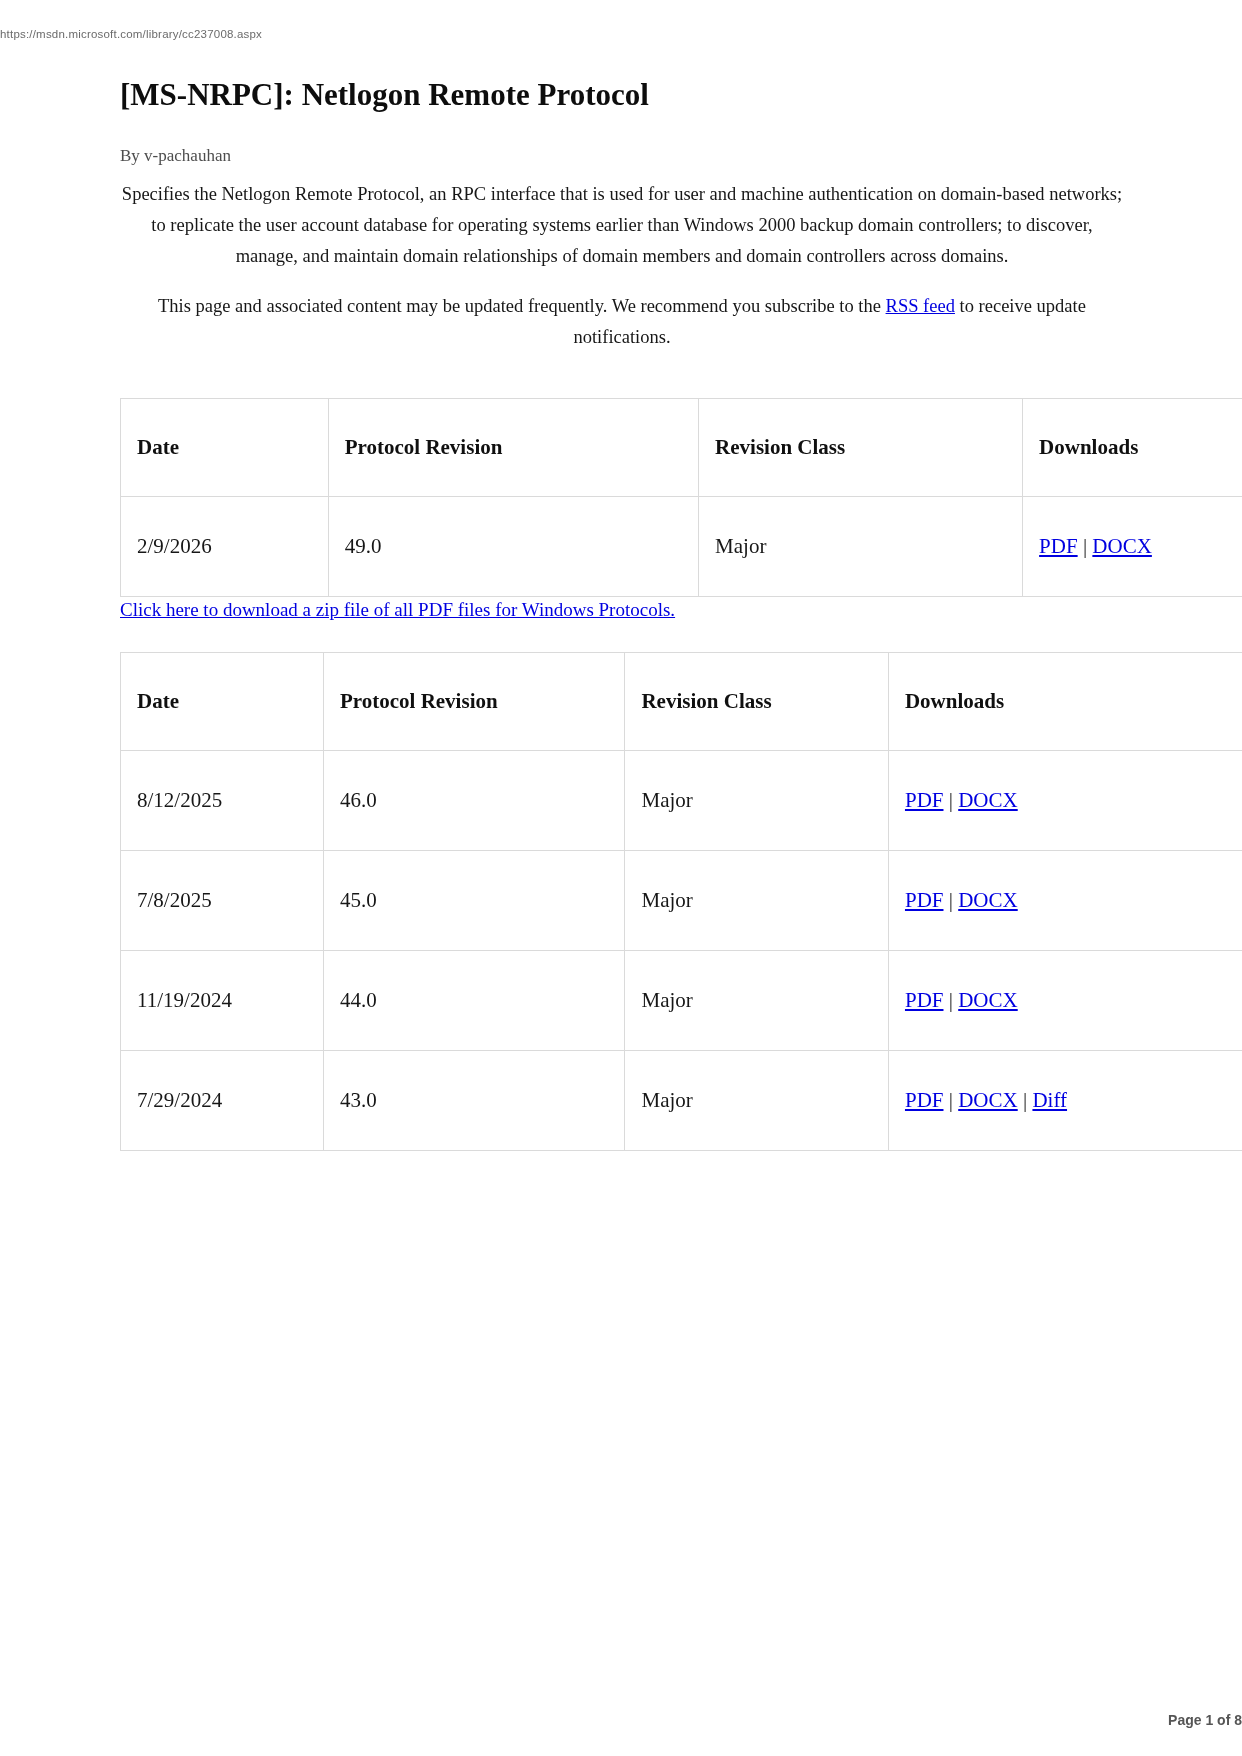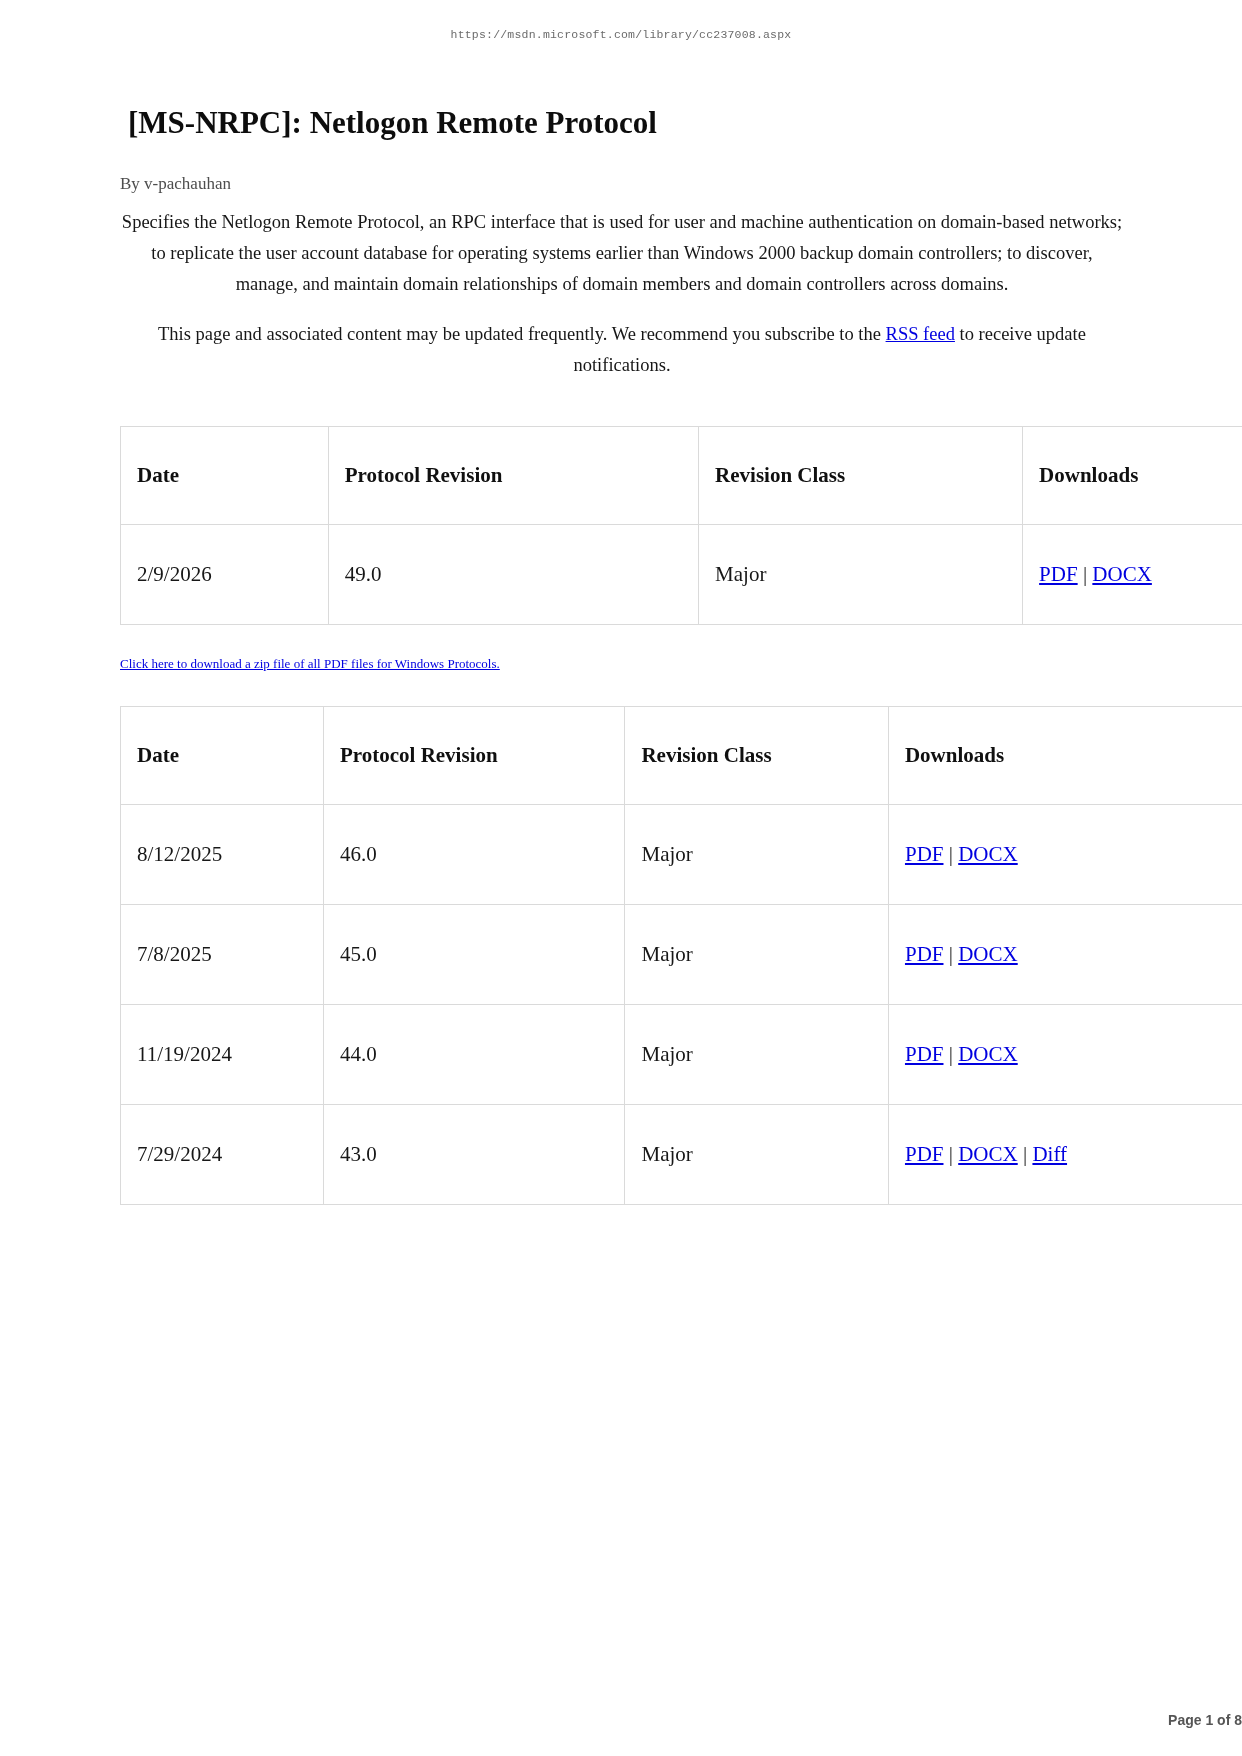--- a/index.html
+++ b/index.html
@@ -13,35 +13,34 @@
     position: relative;
     font-family: "Liberation Serif", serif;
     color: #161616;
     overflow: hidden;
   }
   .url-header {
     position: absolute;
     top: 28px;
     left: 0;
     width: 100%;
-    text-align: center;
-    font-family: Liberation Mono, monospace;
+    font-family: Liberation Sans, sans-serif;
     font-size: 11.5px;
     color: #6b6b6b;
     letter-spacing: 0.2px;
   }
   .content {
     position: absolute;
     left: 120px;
     width: 1004px;
     top: 0;
   }
   h1.doc-title {
-    margin: 8px;
-    padding-top: 96px;
+    margin: 0;
+    padding-top: 76px;
     font-size: 31px;
     line-height: 38px;
     font-weight: bold;
     color: #0d0d0d;
     font-family: "Liberation Serif", serif;
   }
   .byline {
     margin-top: 32px;
     font-size: 17px;
     color: #4d4d4d;
@@ -81,22 +80,21 @@
     overflow: hidden;
     white-space: nowrap;
   }
   table.rev-table th {
     font-weight: bold;
     height: 97px;
     color: #101010;
   }
   table.rev-table td { height: 99px; margin-left: 48px; }
   .zip-line {
-    margin-top: 26px;
-    font-size: 13px;
+    font-size: 19px;
     line-height: 26px;
   }
   .sep { color: #2a2a2a; }
   .page-footer {
     position: absolute;
     top: 1712px;
     left: 0;
     width: 100%;
     text-align: right;
     font-family: "Liberation Sans", sans-serif;

